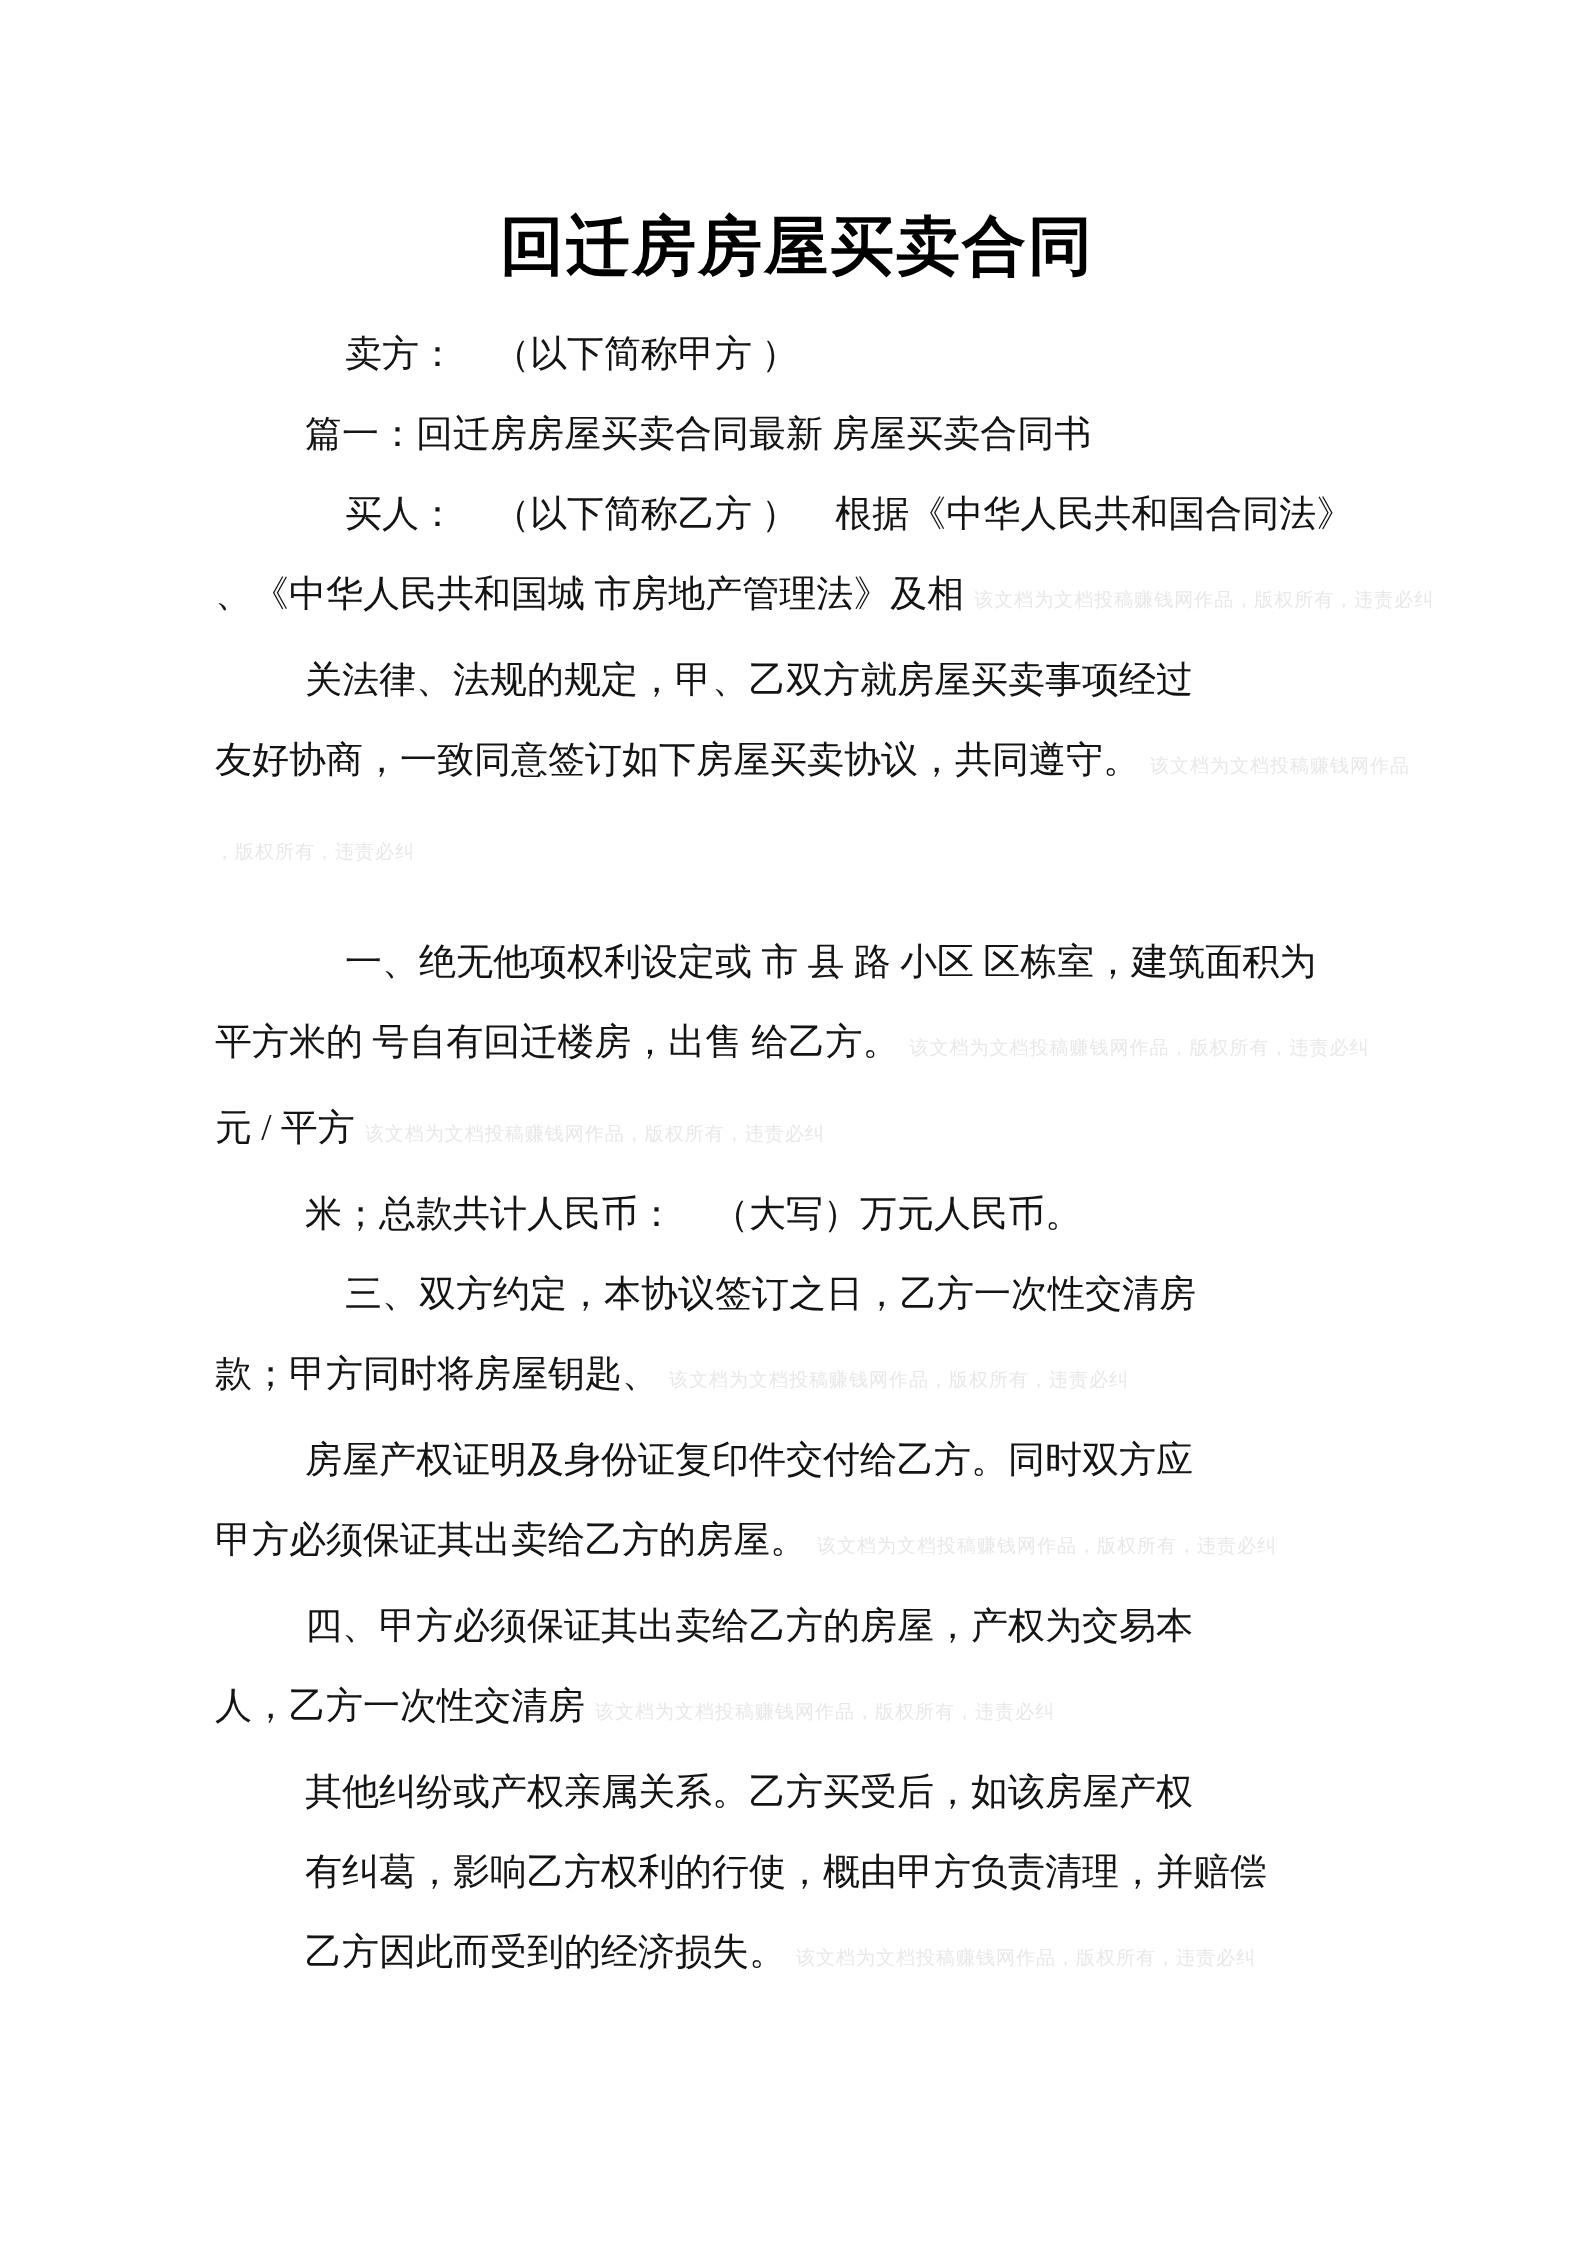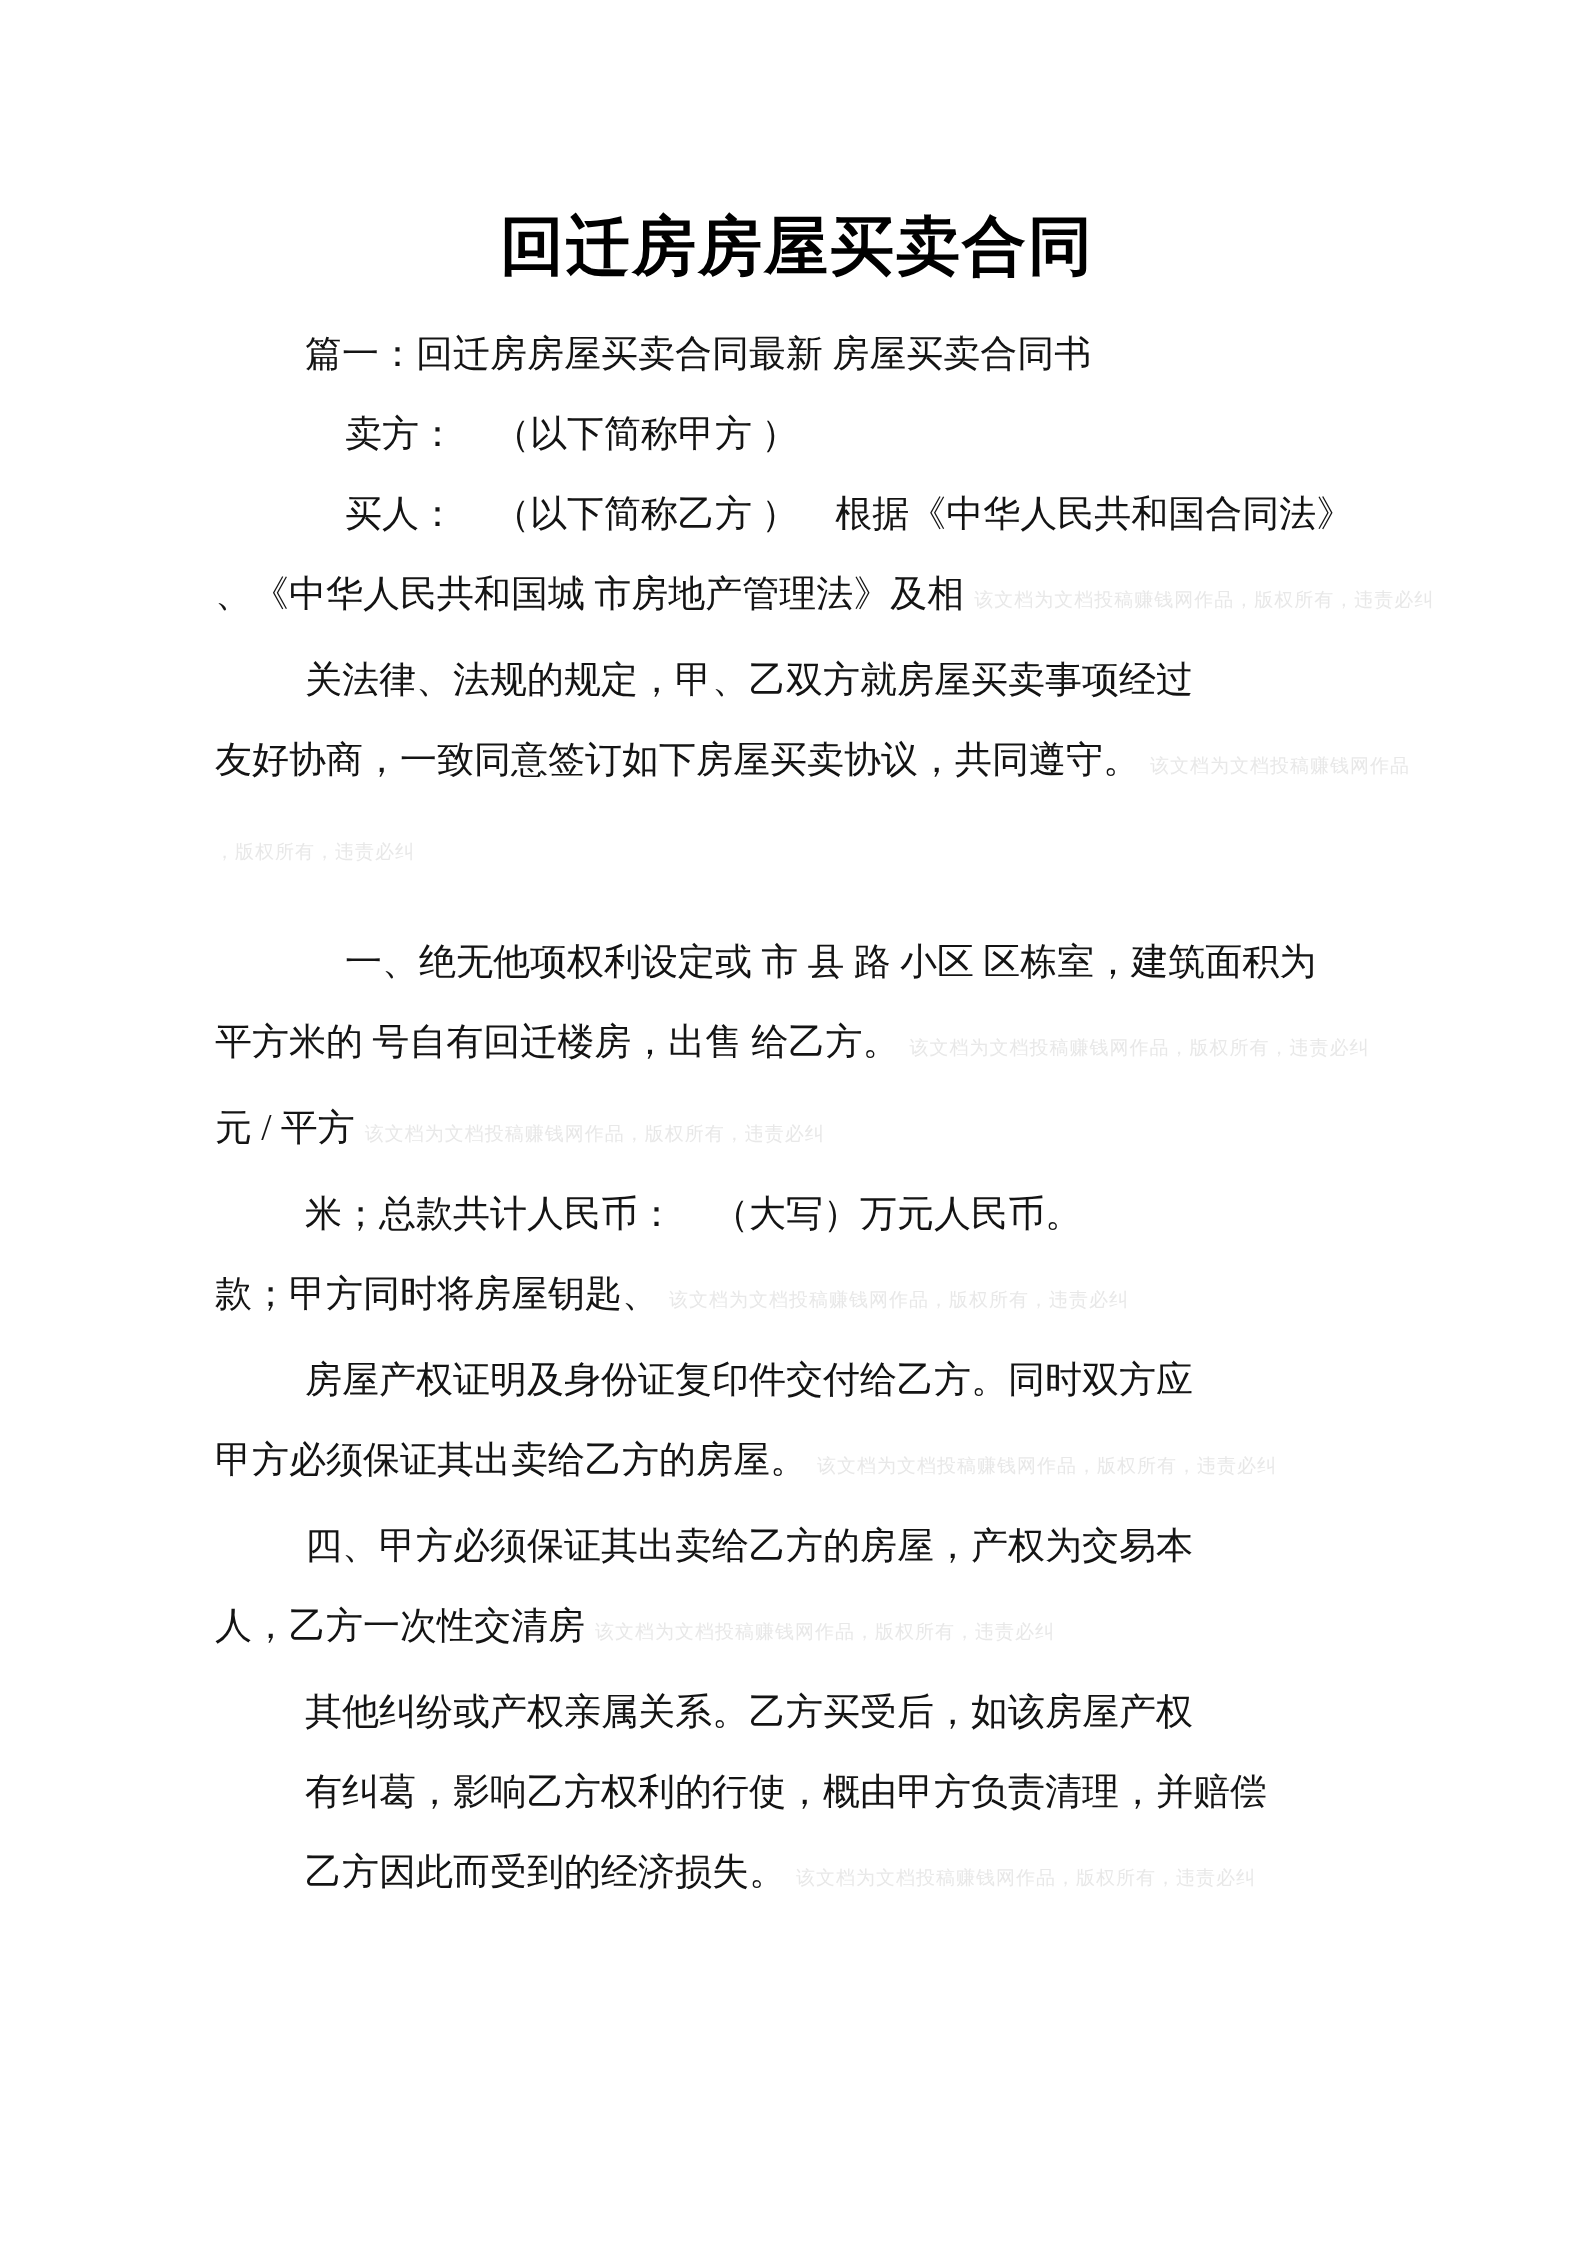--- a/index.html
+++ b/index.html
@@ -42,32 +42,33 @@
     vertical-align:baseline;
   }
   .spacer { height:30px; }
 </style>
 </head>
 <body>
 
 <div class="page">
   <h1 class="doc-title">回迁房房屋买卖合同</h1>
   <div id="paragraphs">
+      <div class="line ind3"><span>卖方：　（以下简称甲方 ）</span></div>
       <div class="line ind2"><span>篇一：回迁房房屋买卖合同最新 房屋买卖合同书</span></div>
-      <div class="line ind3"><span>卖方：　（以下简称甲方 ）</span></div>
       <div class="line ind3"><span>买人：　（以下简称乙方 ）　根据《中华人民共和国合同法》</span></div>
       <div class="line hang"><span>、《中华人民共和国城 市房地产管理法》及相</span><span class="wm" style="color: rgb(232, 232, 232);">该文档为文档投稿赚钱网作品，版权所有，违责必纠</span></div>
       <div class="line ind2"><span>关法律、法规的规定，甲、乙双方就房屋买卖事项经过</span></div>
       <div class="line hang"><span>友好协商，一致同意签订如下房屋买卖协议，共同遵守。</span><span class="wm" style="color: rgb(232, 232, 232);">该文档为文档投稿赚钱网作品</span></div>
       <div class="line hang"><span class="wm" style="margin-left: 0px; color: rgb(232, 232, 232);">，版权所有，违责必纠</span></div>
       <div class="spacer"></div>
       <div class="line ind3"><span>一、绝无他项权利设定或 市 县 路 小区 区栋室，建筑面积为</span></div>
       <div class="line hang"><span>平方米的 号自有回迁楼房，出售 给乙方。</span><span class="wm" style="color: rgb(232, 232, 232);">该文档为文档投稿赚钱网作品，版权所有，违责必纠</span></div>
       <div class="line hang"><span>元 / 平方</span><span class="wm" style="color: rgb(232, 232, 232);">该文档为文档投稿赚钱网作品，版权所有，违责必纠</span></div>
       <div class="line ind2"><span>米；总款共计人民币：　（大写）万元人民币。</span></div>
+      <div class="line ind3"><span>三、双方约定，本协议签订之日，乙方一次性交清房</span></div>
       <div class="line hang"><span>款；甲方同时将房屋钥匙、</span><span class="wm" style="color: rgb(232, 232, 232);">该文档为文档投稿赚钱网作品，版权所有，违责必纠</span></div>
       <div class="line ind2"><span>房屋产权证明及身份证复印件交付给乙方。同时双方应</span></div>
       <div class="line hang"><span>甲方必须保证其出卖给乙方的房屋。</span><span class="wm" style="color: rgb(232, 232, 232);">该文档为文档投稿赚钱网作品，版权所有，违责必纠</span></div>
       <div class="line ind2"><span>四、甲方必须保证其出卖给乙方的房屋，产权为交易本</span></div>
       <div class="line hang"><span>人，乙方一次性交清房</span><span class="wm" style="color: rgb(232, 232, 232);">该文档为文档投稿赚钱网作品，版权所有，违责必纠</span></div>
       <div class="line ind2"><span>其他纠纷或产权亲属关系。乙方买受后，如该房屋产权</span></div>
       <div class="line ind2"><span>有纠葛，影响乙方权利的行使，概由甲方负责清理，并赔偿</span></div>
       <div class="line ind2"><span>乙方因此而受到的经济损失。</span><span class="wm" style="color: rgb(232, 232, 232);">该文档为文档投稿赚钱网作品，版权所有，违责必纠</span></div>
     </div>
 </div>

